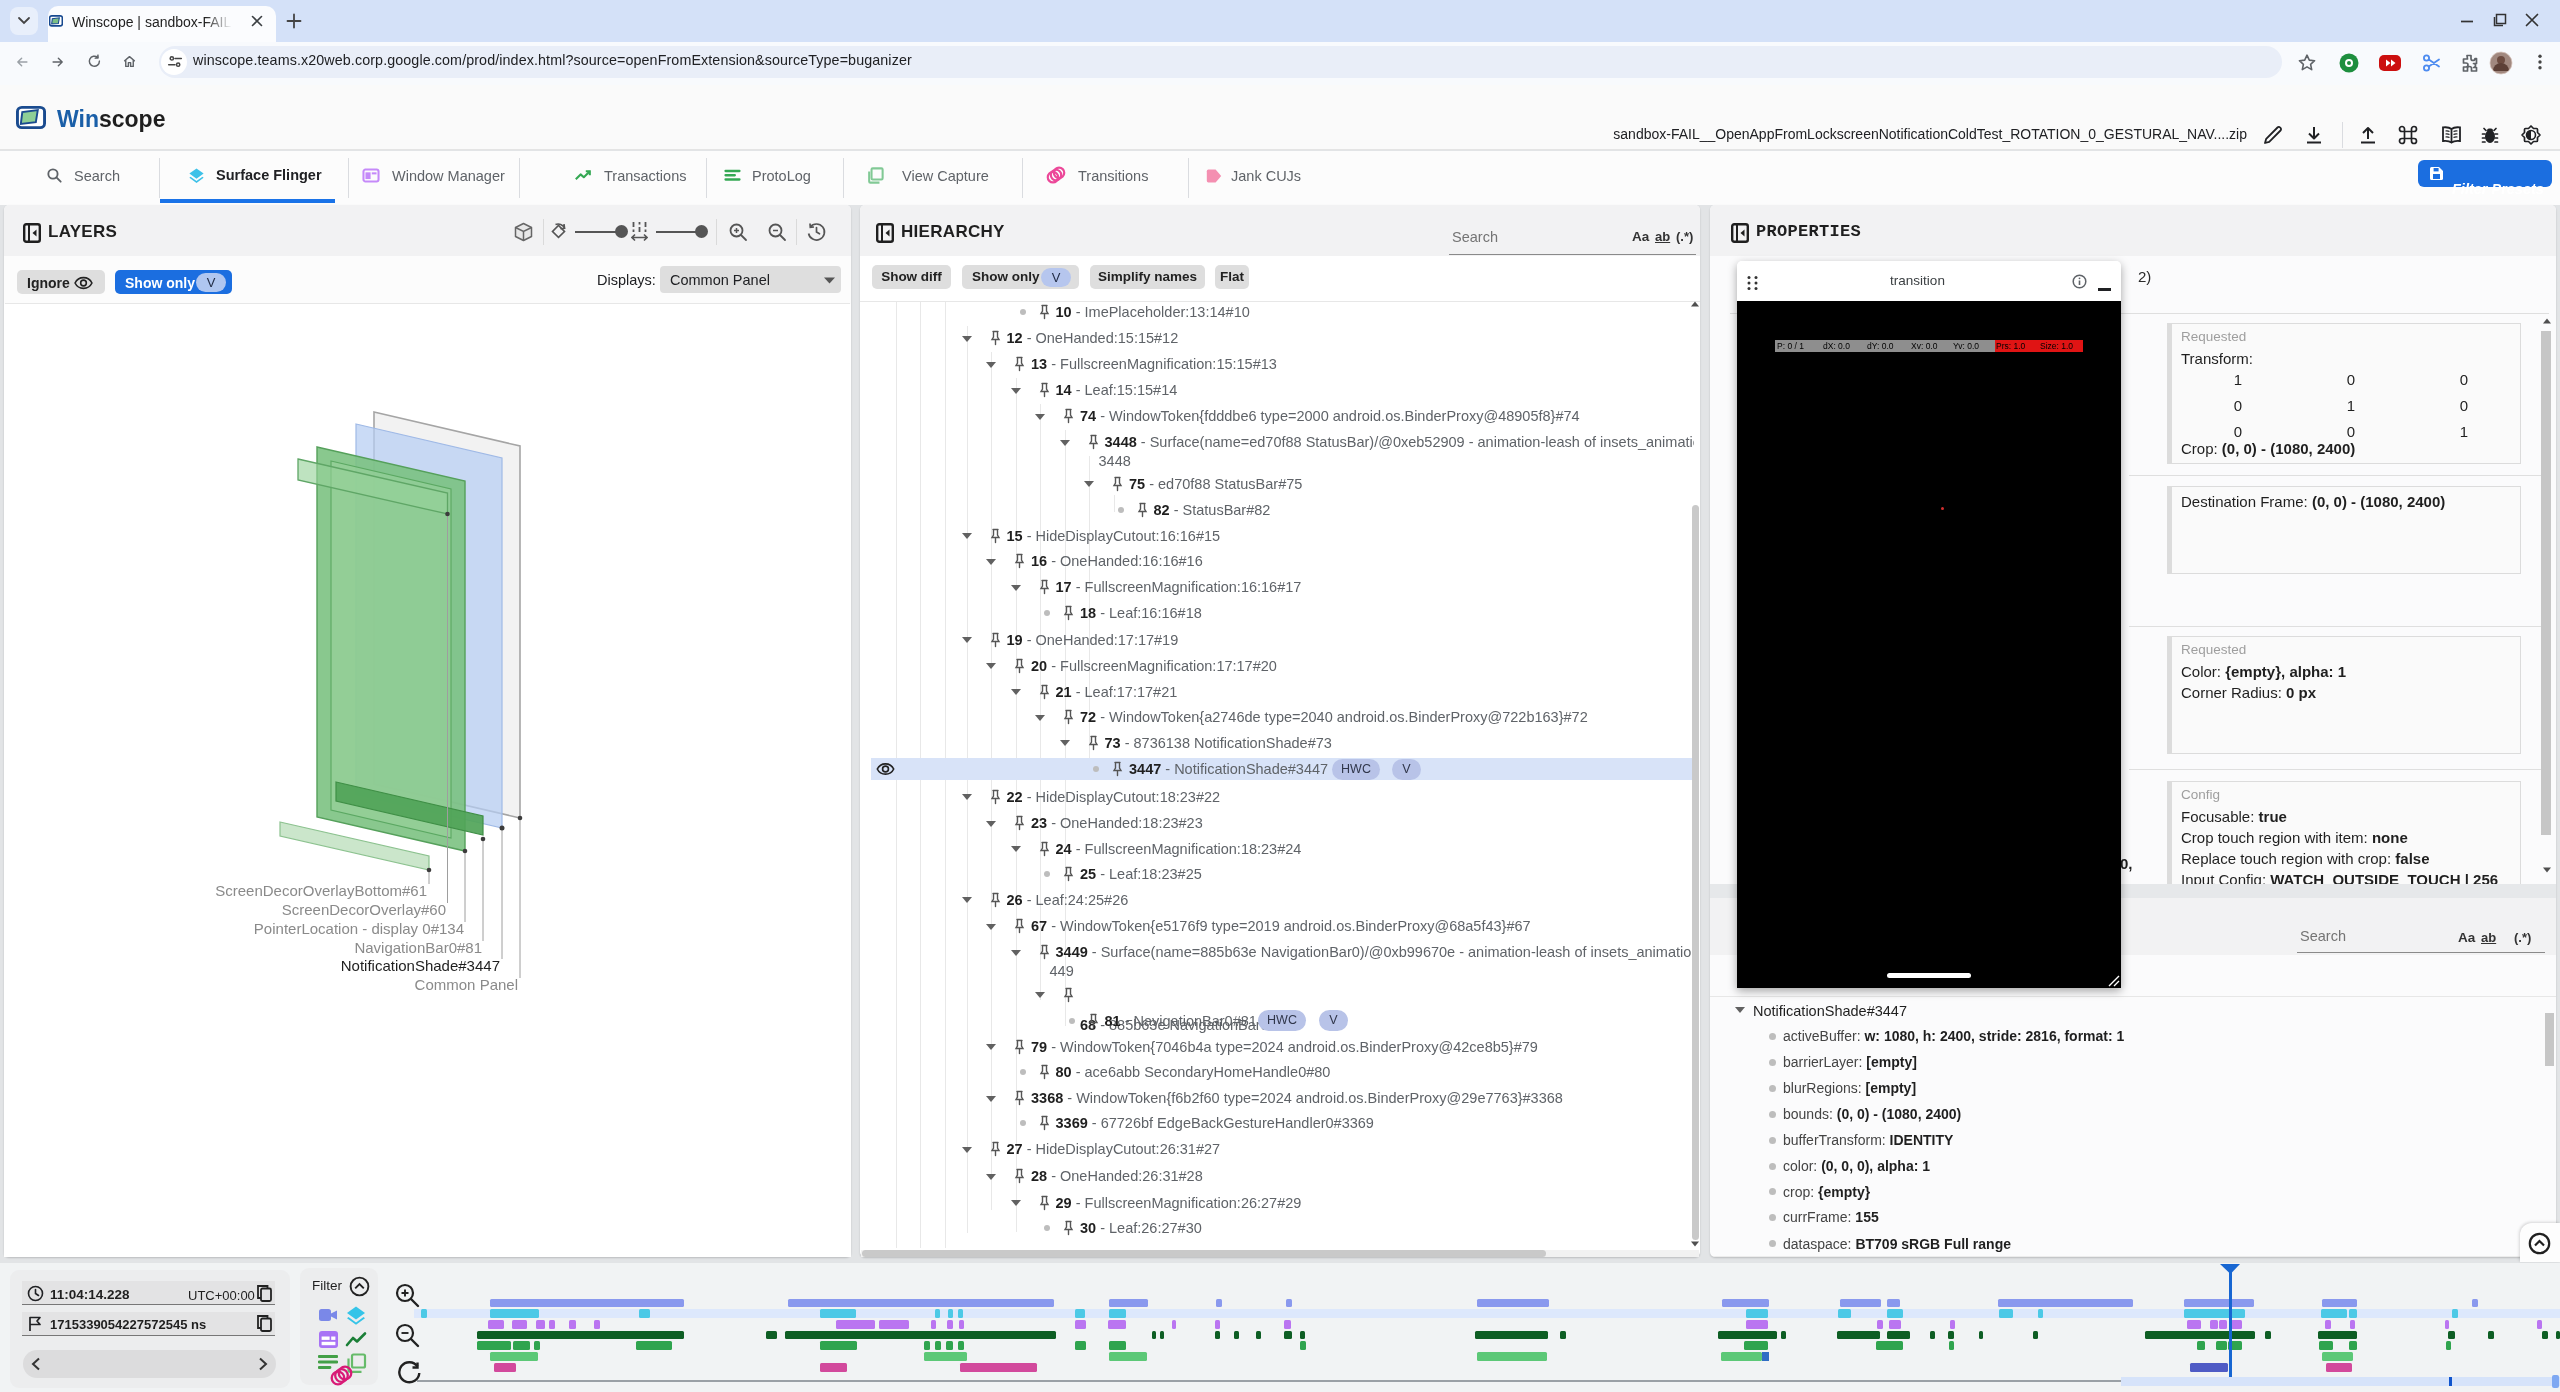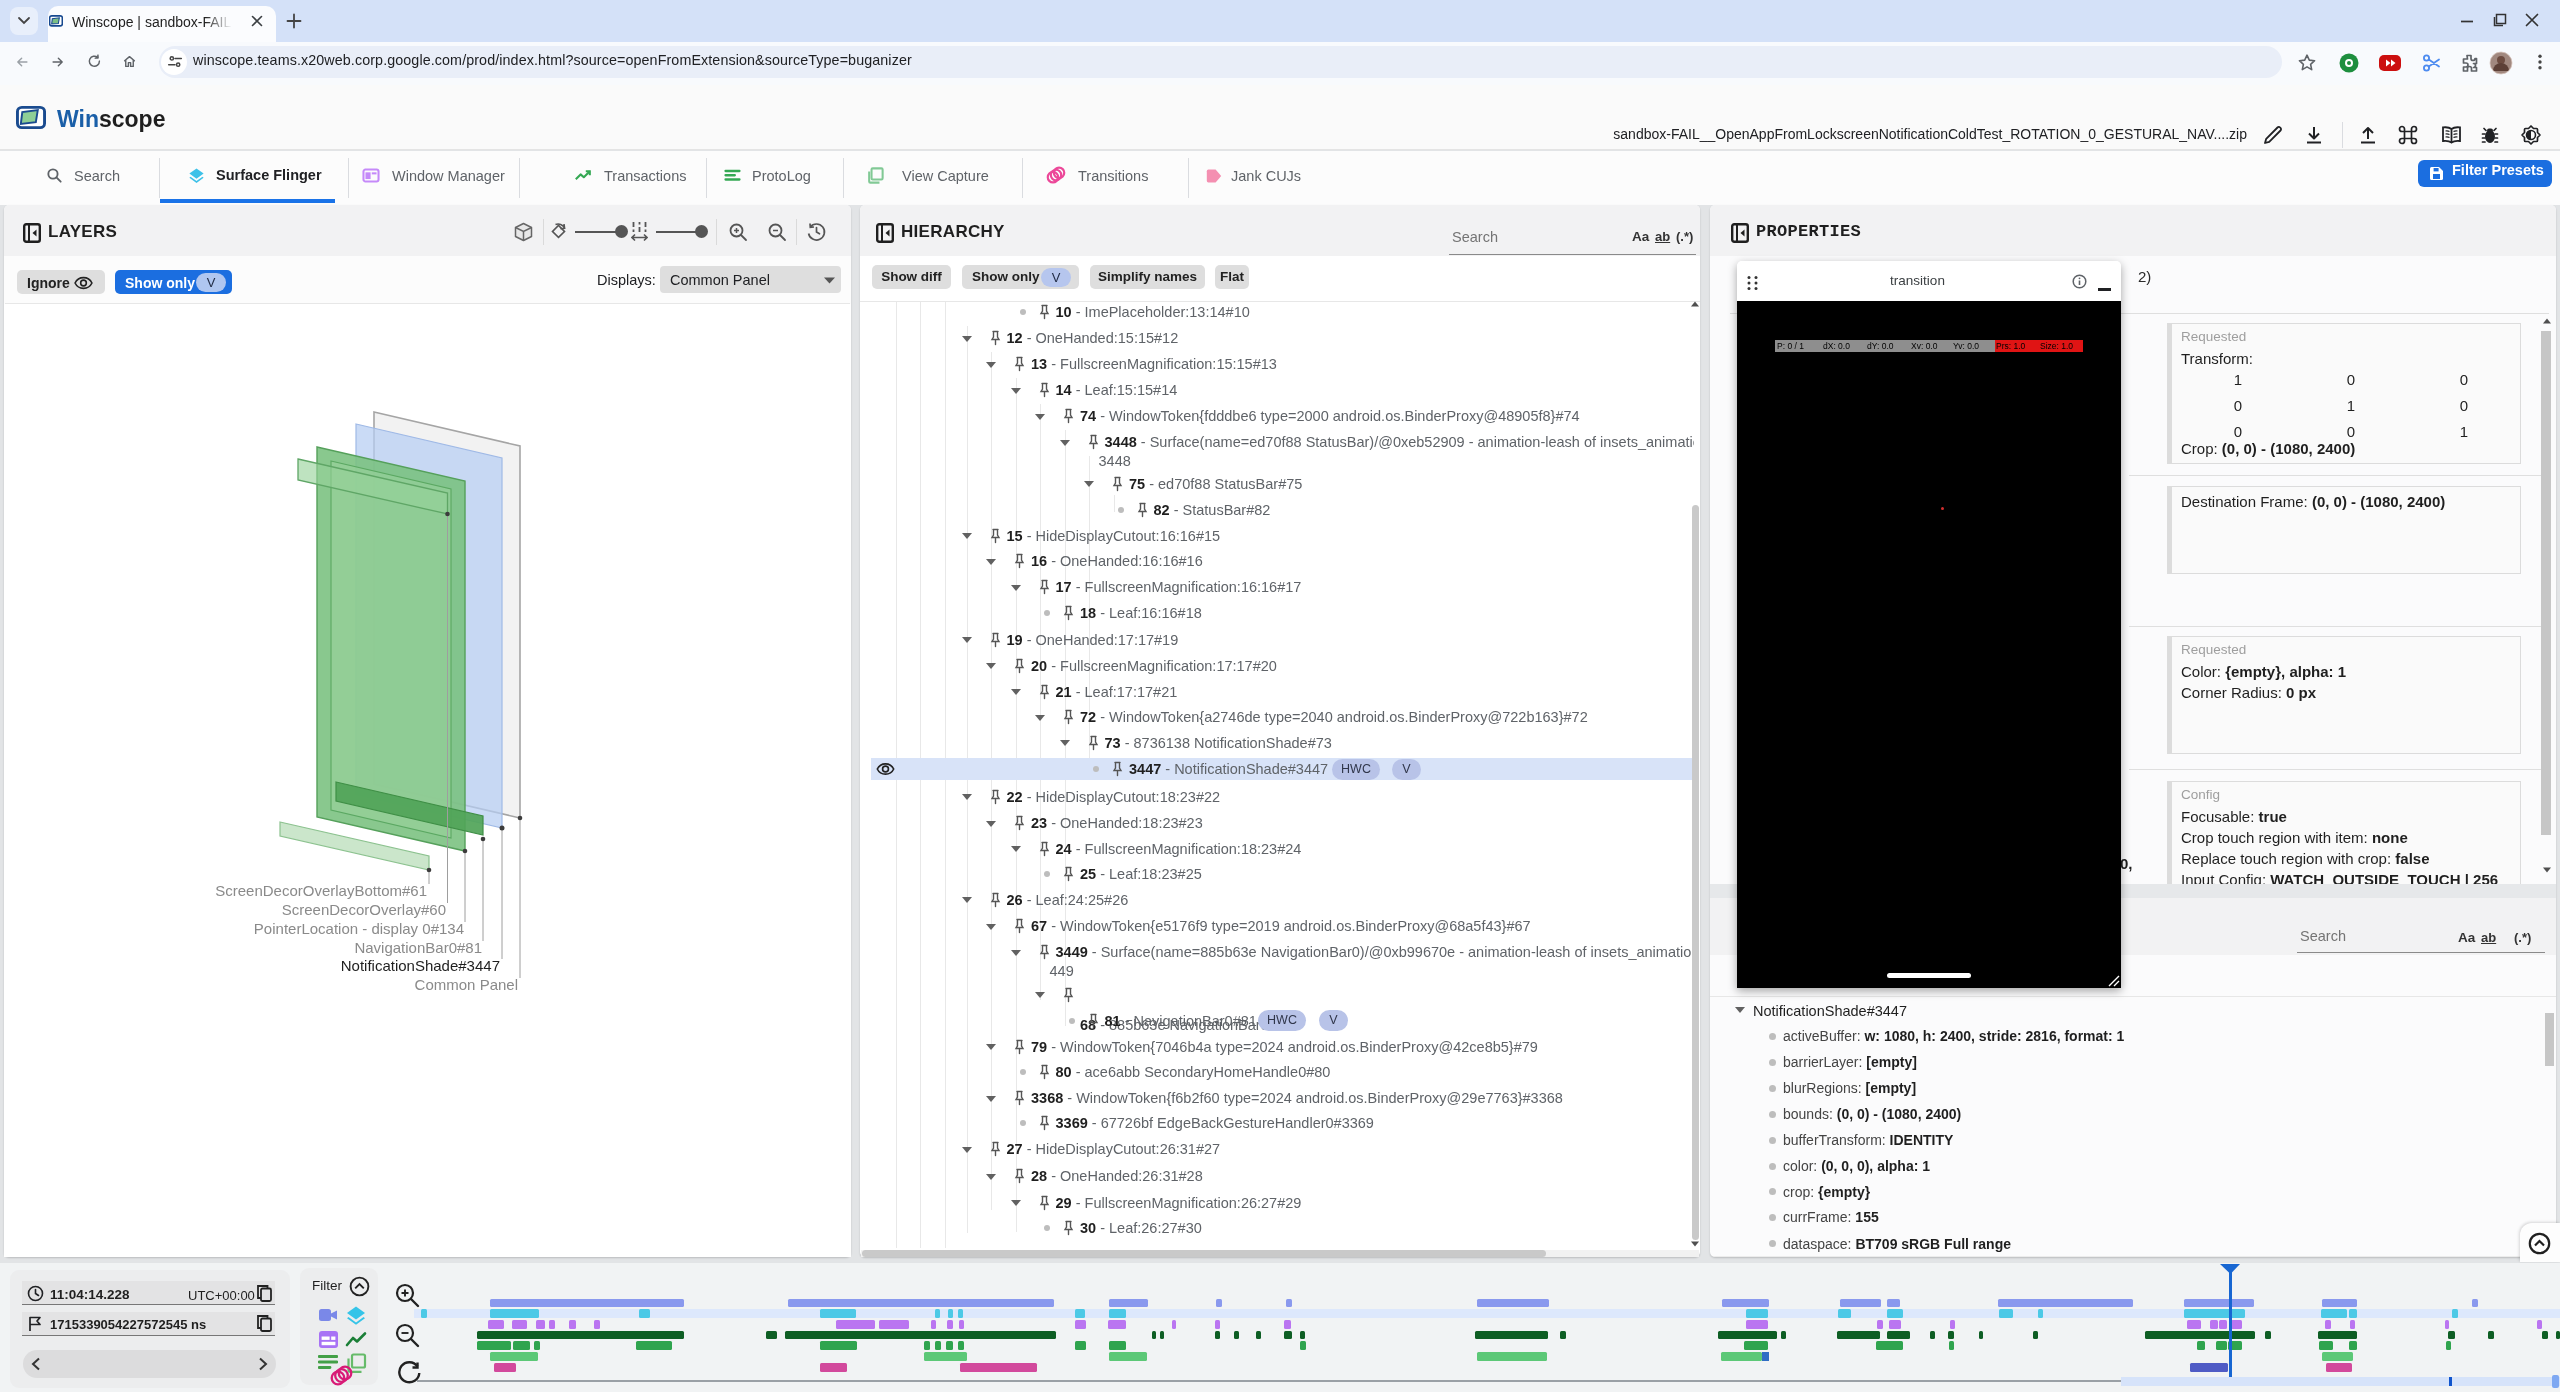--- a/index.html
+++ b/index.html
@@ -176,21 +176,21 @@
 <svg class="ab" style="left:1205px;top:168px" width="18" height="16" viewBox="0 0 22 20">
           <path d="M2 4 a2 2 0 0 1 2 -2 H13 L20 10 L13 18 H4 a2 2 0 0 1 -2 -2 Z" fill="#F48FB1"></path>
         </svg>
 <div class="ab" style="left:1231px;top:168px;font-size:14.5px;color:#5F6368;">Jank CUJs</div>
 <div class="ab" style="left:2418px;top:160px;width:134px;height:27px;background:#1B6EE0;border-radius:6px;"></div>
 <svg class="ab" style="left:2428px;top:165px" width="17" height="17" viewBox="0 0 17 17">
           <path d="M2 3.5 a1.5 1.5 0 0 1 1.5 -1.5 H11 L15 6 V13.5 a1.5 1.5 0 0 1 -1.5 1.5 H3.5 a1.5 1.5 0 0 1 -1.5 -1.5 Z" fill="#fff"></path>
           <rect x="5" y="9" width="7" height="5" fill="#1B6EE0"></rect>
           <rect x="5.6" y="3" width="5" height="3.4" fill="#1B6EE0"></rect>
         </svg>
-<div class="ab" style="left:2452px;top:162px;font-size:14.5px;font-weight:bold;color:#fff;">Filter Presets</div>
+<div class="ab" style="left:2452px;top:181px;font-size:14.5px;font-weight:bold;color:#fff;font-style:italic;">Filter Presets</div>
 
 <div class="ab" style="left:4px;top:205px;width:847px;height:1052px;background:#FCFCFC;border-radius:5px;box-shadow:0 1px 2px rgba(0,0,0,0.18);overflow:hidden;">
   <div class="ab" style="left:0;top:0;width:847px;height:51px;background:#F2F2F3;"></div>
   <svg class="ab" style="left:19px;top:18px" width="18" height="20" viewBox="0 0 18 20">
             <rect x="1.2" y="1.2" width="15.6" height="17.6" rx="2" fill="none" stroke="#1F1F1F" stroke-width="2.4"></rect>
             <path d="M6 2 V18" stroke="#1F1F1F" stroke-width="2"></path>
             <path d="M13.5 6.5 L9.5 10 L13.5 13.5 Z" fill="#1F1F1F"></path>
           </svg>
   <div class="ab" style="left:44px;top:17px;font-size:17px;font-weight:bold;color:#1F1F1F;letter-spacing:0.3px;">LAYERS</div>
   <svg class="ab" style="left:514px;top:222px" width="19" height="19" viewBox="0 0 19 19" transform="translate(0,0)"></svg>

